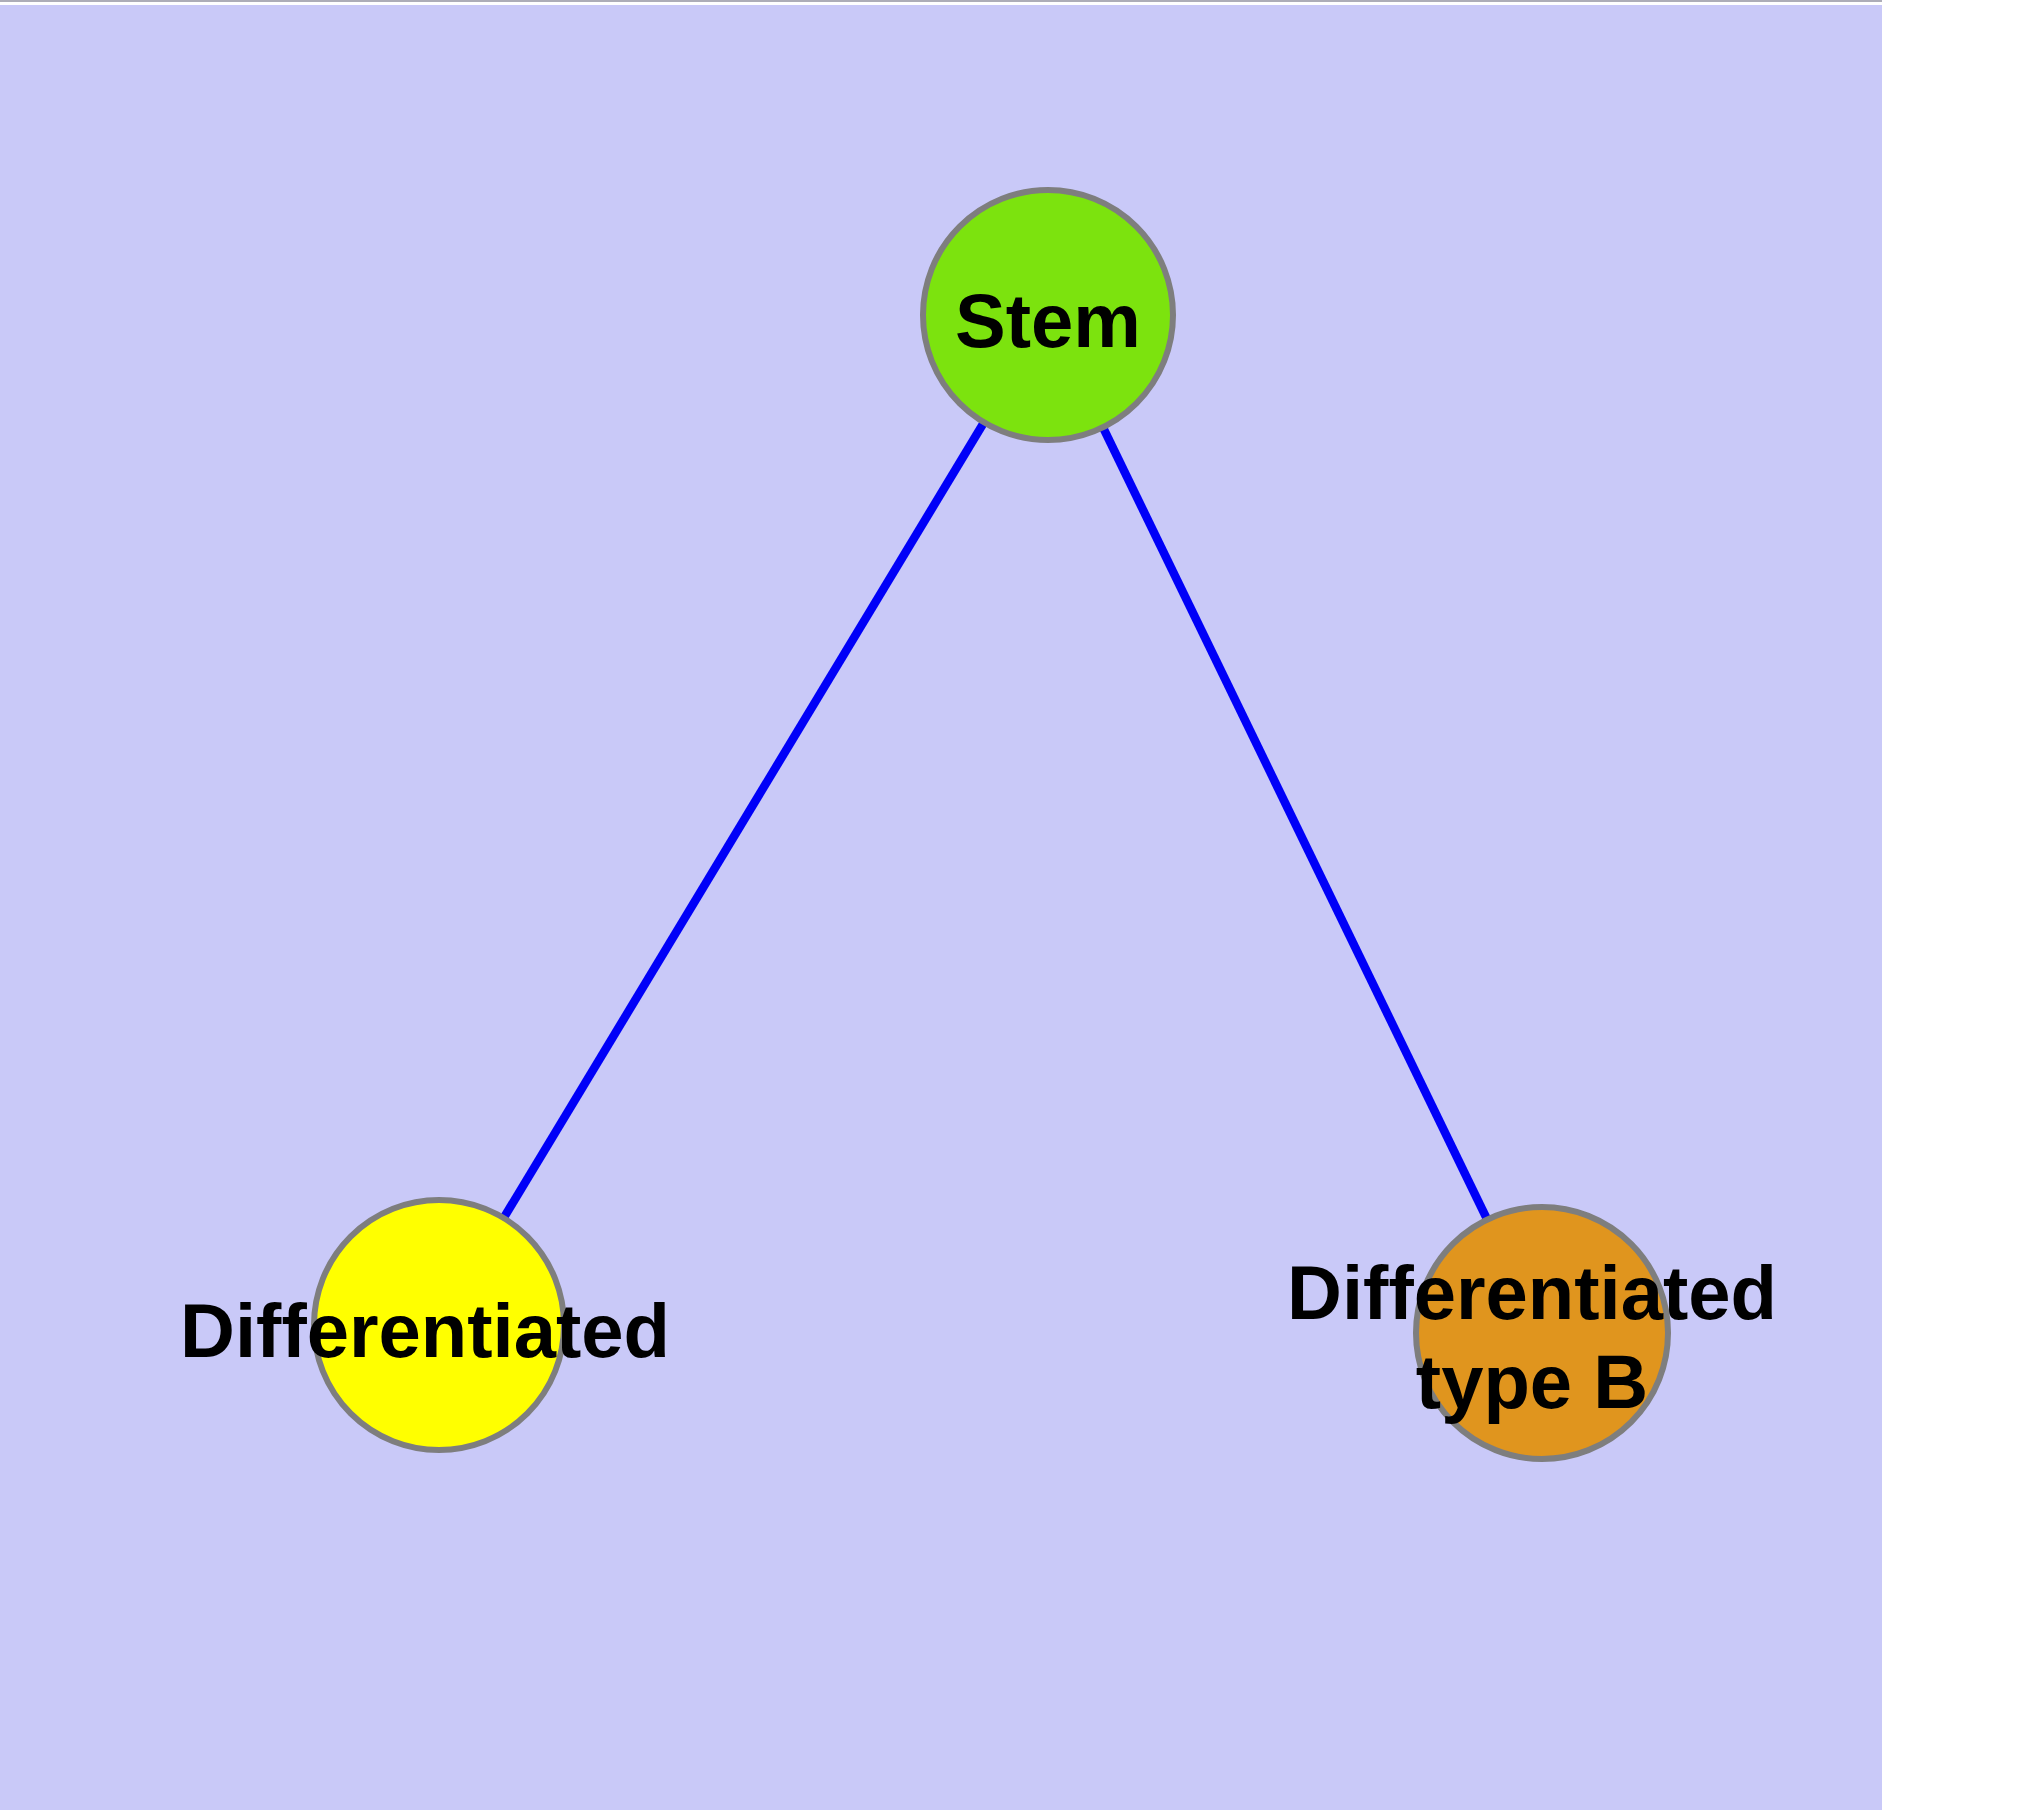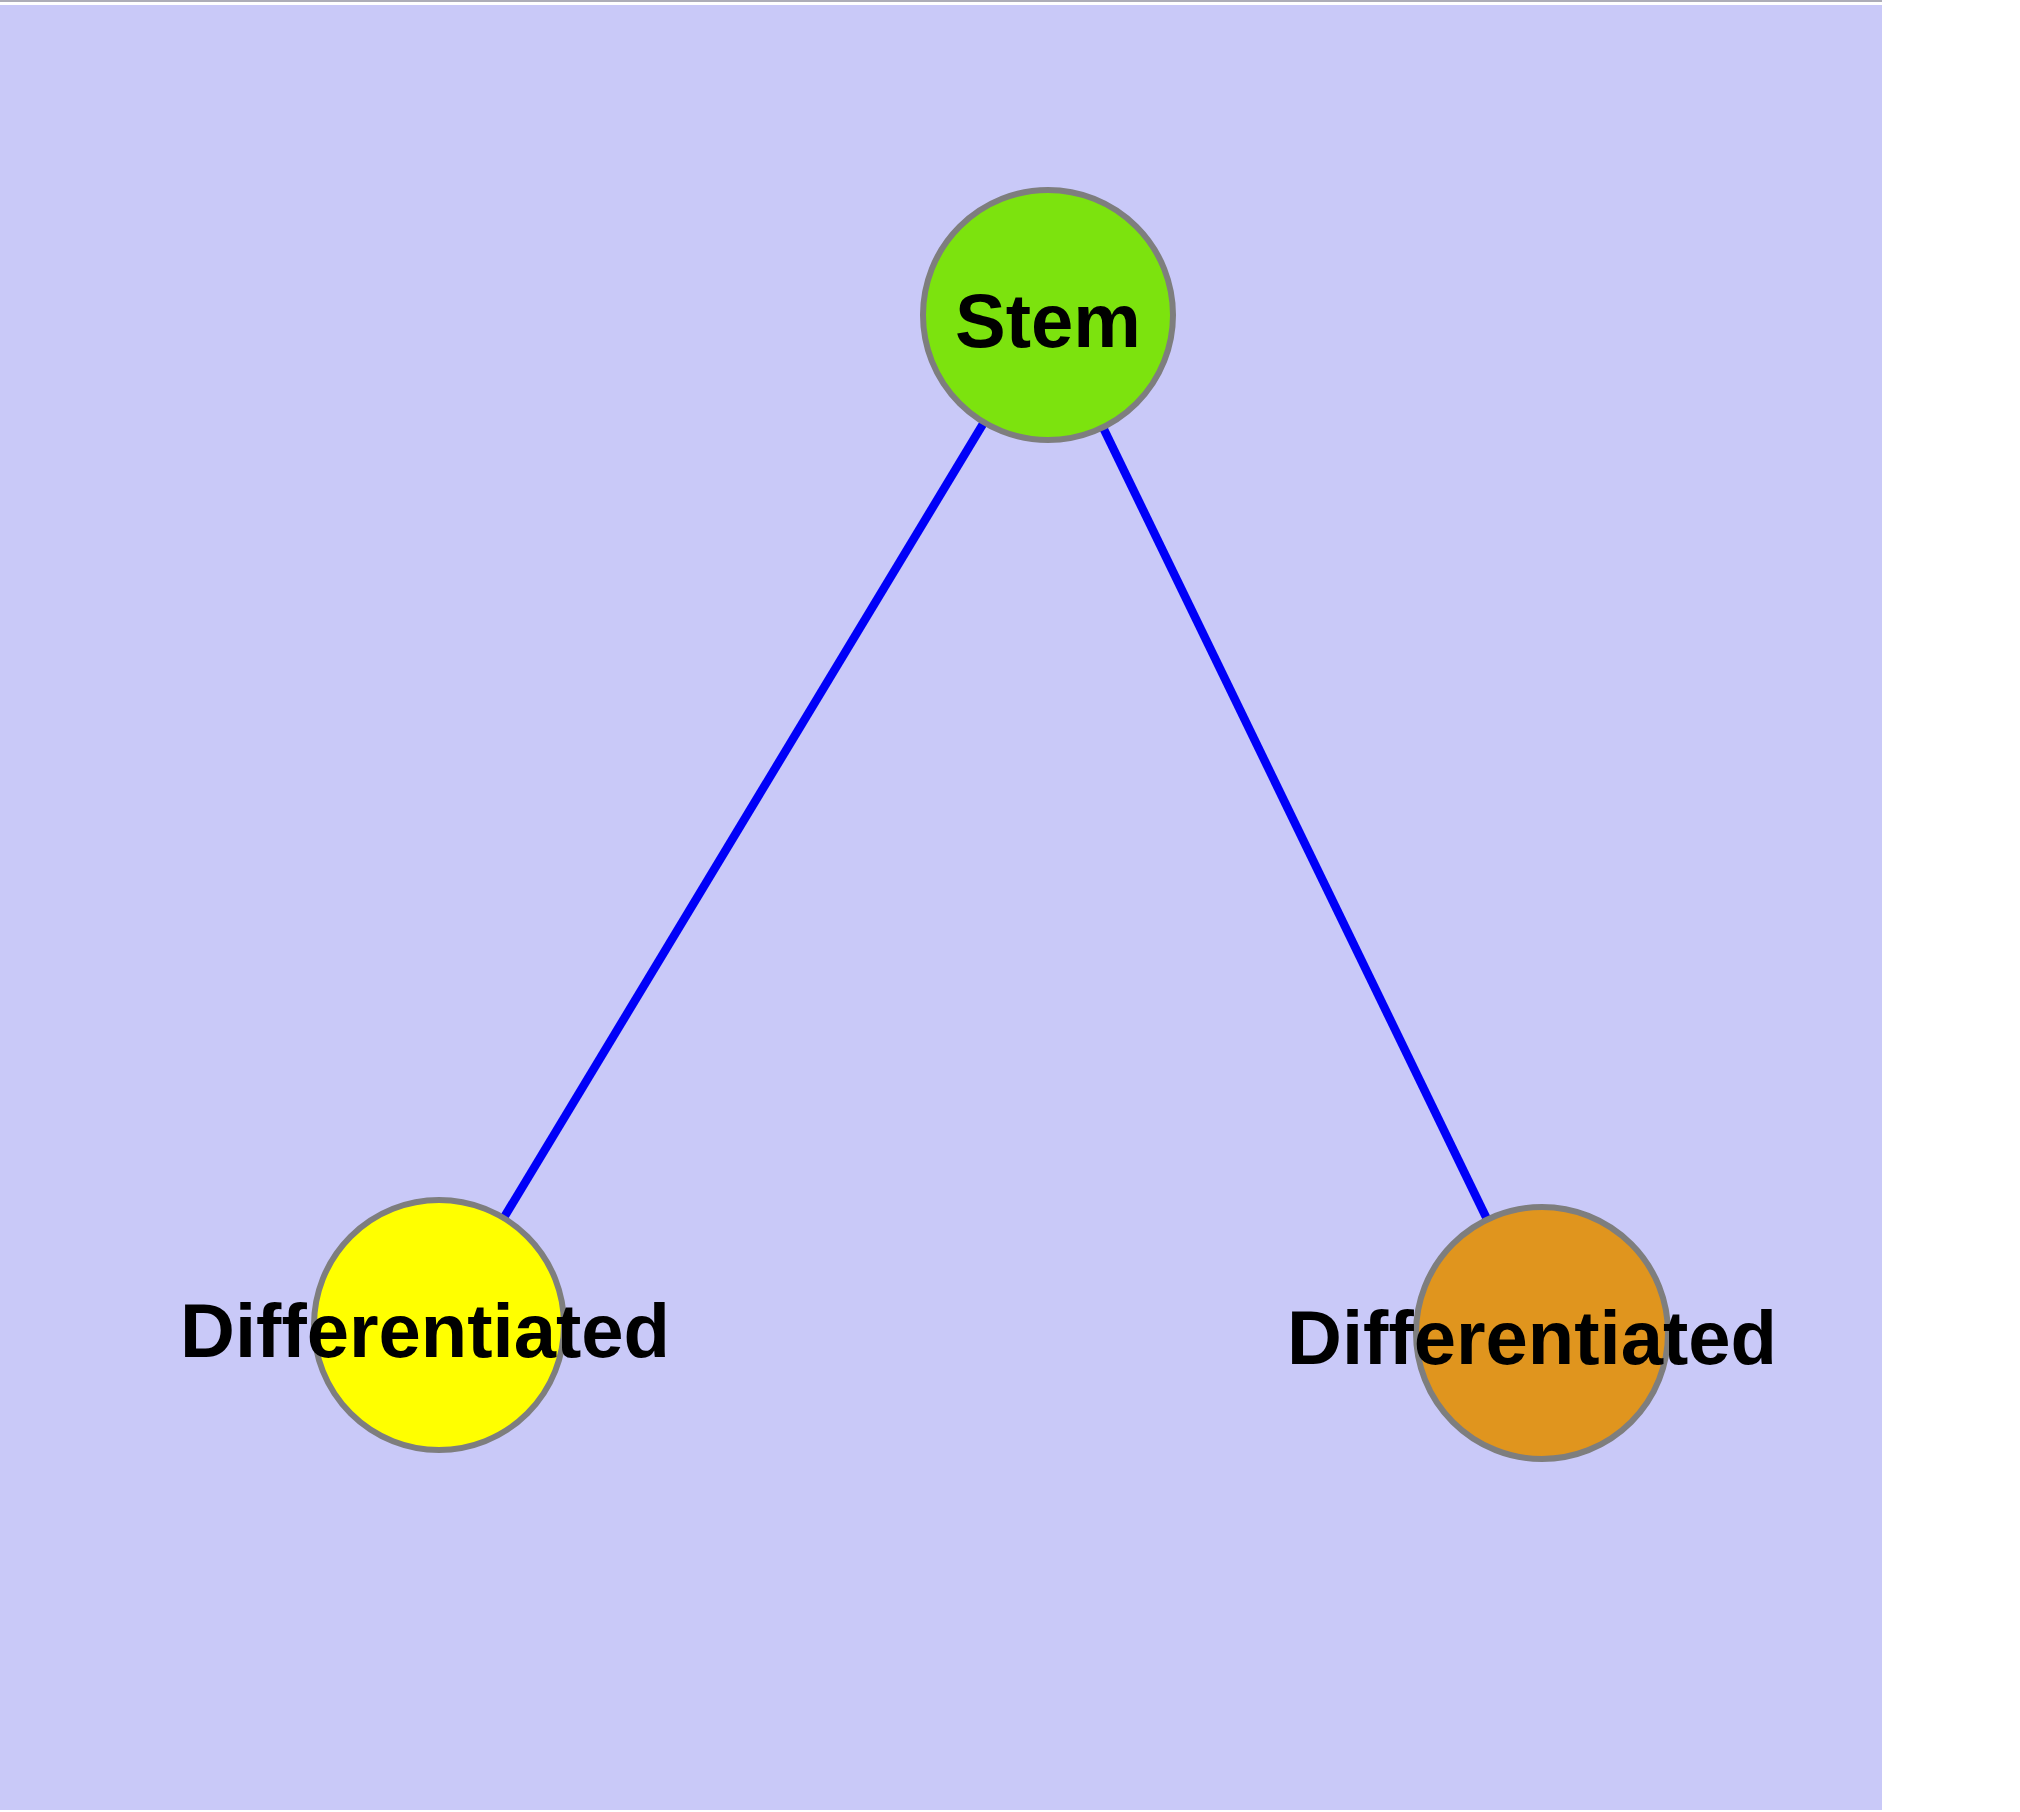--- a/index.html
+++ b/index.html
@@ -66,16 +66,17 @@
     </div>
   <div id="labels-layer">
       <div class="node-label" style="left: 1048px; top: 320px; color: rgb(0, 0, 0);">
         <div class="node-label-line">Stem</div>
       </div>
       <div class="node-label" style="left: 425px; top: 1330px; color: rgb(0, 0, 0);">
         <div class="node-label-line">Differentiated</div>
       </div>
       <div class="node-label" style="left: 1532px; top: 1337px; color: rgb(0, 0, 0);">
         <div class="node-label-line">Differentiated</div>
+        <div class="node-label-line">type B</div>
       </div>
     </div>
 </div>
 
 
 </body></html>

